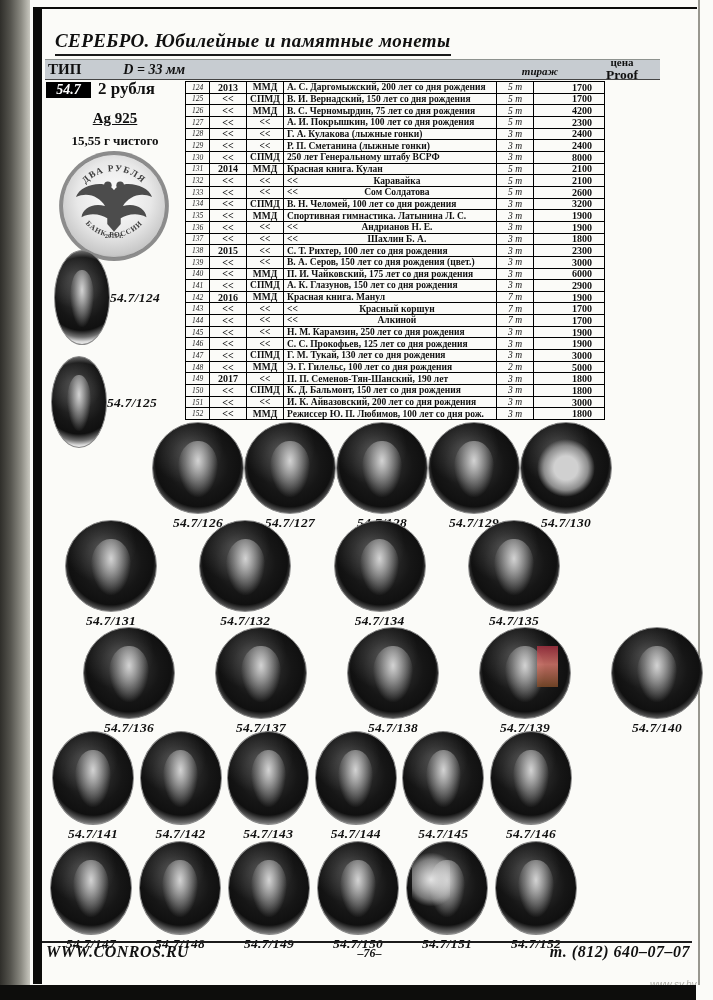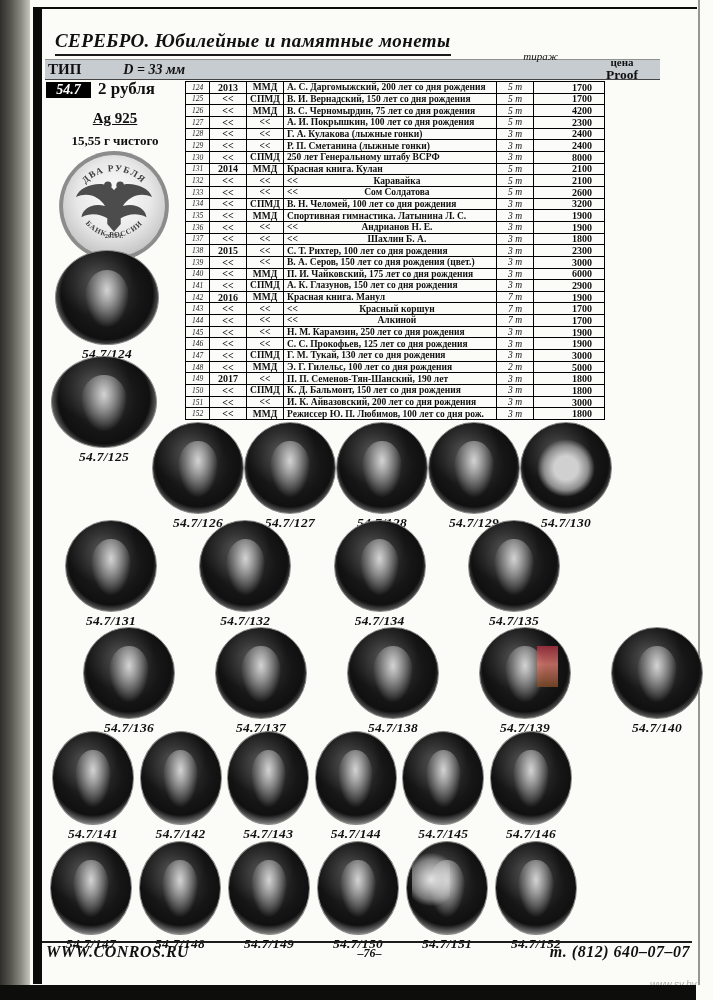--- a/index.html
+++ b/index.html
@@ -16,33 +16,33 @@
   .footer-line{position:absolute;left:42px;top:941px;width:650px;height:2px;background:#1c1c1c;}
 
   
   .page-title{position:absolute;left:55px;top:30px;font-size:19px;font-weight:bold;font-style:italic;
     letter-spacing:.4px;border-bottom:2px solid #1a1a1a;padding-bottom:2px;white-space:nowrap;}
   .type-strip{position:absolute;left:45px;top:59px;width:615px;height:21px;background:#c7ccd1;
     border-top:1px solid #8e938f;border-bottom:1px solid #444;display:flex;align-items:center;box-sizing:border-box;}
   .type-label{font-size:15px;font-weight:bold;margin-left:3px;}
   .diameter{font-size:14px;font-weight:bold;font-style:italic;margin-left:42px;}
   .strip-spacer{flex:1;}
-  .tirazh-label{font-size:11px;font-style:italic;margin-right:28px;align-self:flex-end;padding-bottom:17px;}
+  .tirazh-label{font-size:11px;font-style:italic;margin-right:28px;align-self:flex-end;padding-bottom:2px;font-weight:bold;}
   .price-head{width:72px;text-align:center;line-height:1;margin-right:2px;}
   .price-head .l1{font-size:11px;font-weight:bold;display:block;}
   .price-head .l2{font-size:13.5px;font-weight:bold;display:block;}
 
   
   .type-box{position:absolute;left:46px;top:82px;width:45px;height:16px;background:#000;color:#fff;
     font-weight:bold;font-style:italic;font-size:14px;display:flex;align-items:center;justify-content:center;}
   .denomination{position:absolute;left:98px;top:79px;font-size:17px;font-weight:bold;}
   .metal{position:absolute;left:45px;top:110px;width:140px;text-align:center;font-size:15px;font-weight:bold;text-decoration:underline;}
   .weight{position:absolute;left:41px;top:133px;width:148px;text-align:center;font-size:13px;font-weight:bold;}
   .obverse-wrap{position:absolute;left:58px;top:150px;width:112px;height:112px;}
-  .side-coin-block{position:absolute;display:flex;flex-direction:column;align-items:center;}
+  .side-coin-block{position:absolute;display:flex;flex-direction:row;align-items:center;}
   .side-coin-block.b124{left:54px;top:250px;width:106px;}
   .side-coin-block.b125{left:51px;top:356px;width:106px;}
   .b124 .coin{width:102px;height:93px;}
   .b125 .coin{width:104px;height:90px;}
 
   
   .coin-table{position:absolute;left:185px;top:81px;width:420px;border-top:1px solid #000;box-sizing:border-box;}
   .t-row{display:flex;height:11.66px;border-bottom:1px solid #000;border-right:1px solid #000;align-items:center;box-sizing:border-box;}
   .tc{border-left:1px solid #000;height:100%;display:flex;align-items:center;box-sizing:border-box;overflow:hidden;white-space:nowrap;}
   .c-num{width:24px;justify-content:center;font-size:7.5px;font-style:italic;color:#222;}

